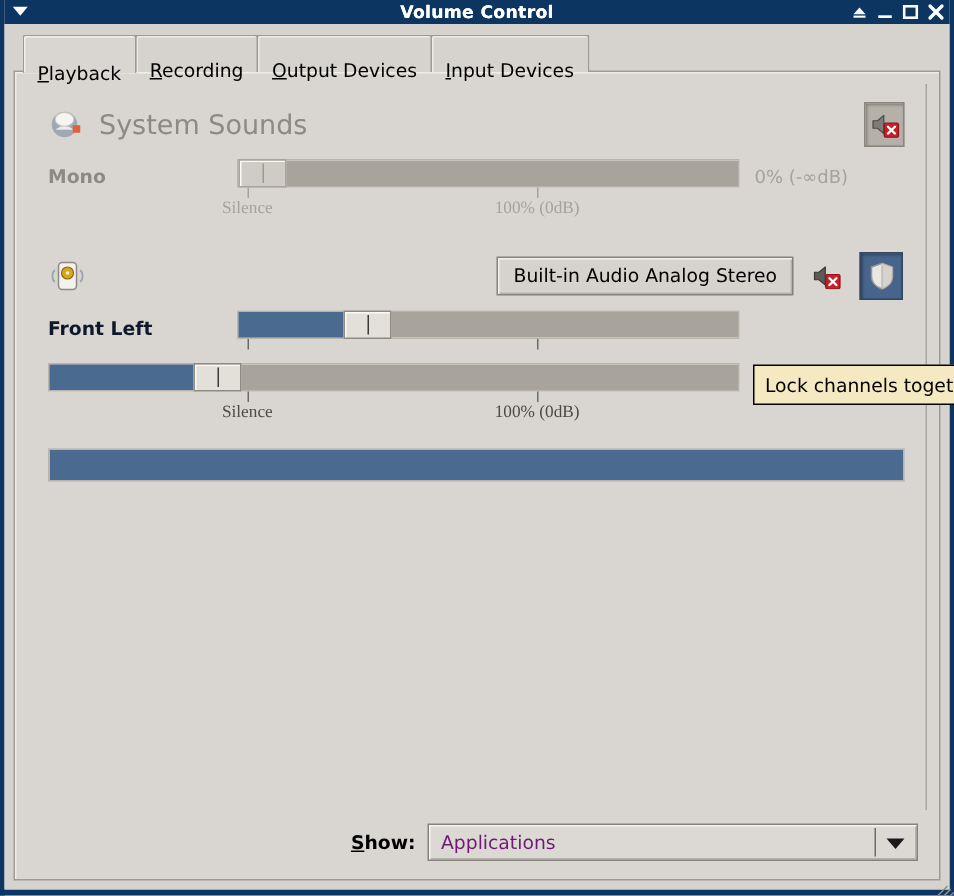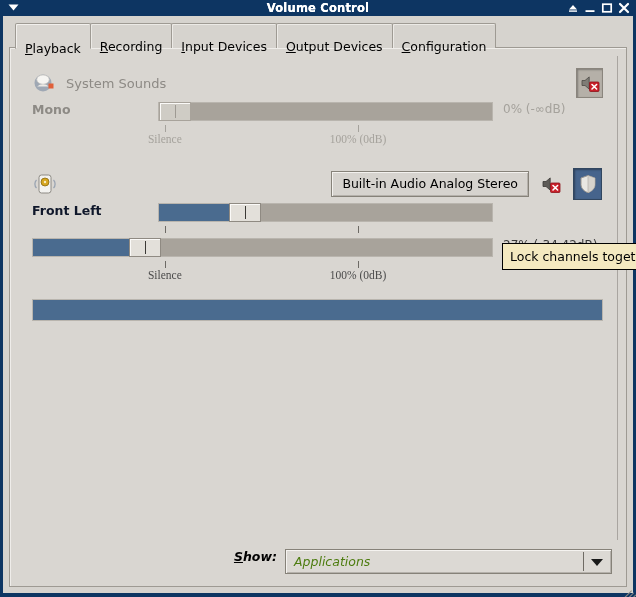--- a/index.html
+++ b/index.html
@@ -157,21 +157,21 @@
     align-items: center;
     height: 34px;
     gap: 8px;
   }
   .appicon {
     width: 26px; height: 26px;
     flex: 0 0 26px;
     display: block;
   }
   .stream-title {
-    font-size: 13px;
+    font-size: 18px;
     white-space: nowrap;
   }
   .stream-title .appname { font-weight: bold; }
   .stream-title .meta { font-weight: normal; }
   .stream-title .onword { font-style: italic; }
   .stream-title.dim { color: #8d8a85; }
 
   .head-spacer { flex: 1 1 auto; }
 
   .devbtn {
@@ -206,21 +206,21 @@
     background: #46648c;
     border: 1px solid #31465f;
     box-shadow: inset 1px 1px 2px rgba(0,0,0,.35);
   }
   .lockwrap { width: 31px; height: 34px; display:flex; align-items:center; justify-content:center;}
   .lockwrap .togglebtn { width: 29px; height: 32px; }
 
   
   .chan-row {
     display: flex;
-    align-items: flex-start;
+    align-items: flex-end;
     height: 23px;
     margin-top: 2px;
   }
   .chan-label {
     width: 126px;
     flex: 0 0 126px;
     font-weight: bold;
     font-size: 12.5px;
     color: #0f172a;
   }
@@ -342,45 +342,45 @@
     width: 143px;
   }
 
   
   .showrow {
     position: absolute;
     left: 0;
     right: 8px;
     bottom: 12px;
     display: flex;
+    align-items: center;
     justify-content: flex-end;
     gap: 8px;
     padding-right: 6px;
-    font-style: italic;
   }
   .showlabel {
     font-weight: bold;
     font-size: 12.5px;
   }
   .showlabel u { text-decoration: underline; }
   .combo {
     position: relative;
     width: 327px;
     height: 25px;
     box-sizing: border-box;
     background: #dcd9d4;
     border: 1px solid #868279;
     box-shadow: inset 1px 1px 0 #f5f3f0, inset -1px -1px 0 #b5b1ab;
     display: flex;
     align-items: center;
   }
   .combo .val {
     padding-left: 8px;
     font-size: 12.5px;
-    color: #4d7c0f;
+    color: #701a75;
   }
   .combo .sep {
     position: absolute;
     right: 27px;
     top: 2px;
     bottom: 2px;
     width: 1px;
     background: #6f6b64;
   }
   .combo .arrow {
@@ -447,23 +447,22 @@
       </span>
     </span>
   </div>
 
   <div class="client">
     <div class="notebook">
 
       <div class="tabstrip">
         <div class="tab active"><u>P</u><span>layback</span></div>
         <div class="tab"><u>R</u><span>ecording</span></div>
+        <div class="tab"><u>O</u><span>utput Devices</span></div>
         <div class="tab"><u>I</u><span>nput Devices</span></div>
-        <div class="tab"><u>O</u><span>utput Devices</span></div>
-        <div class="tab"><u>C</u><span>onfiguration</span></div>
       </div>
 
       <div class="tabpage">
 
         <div class="scrollarea">
           <div class="streamlist">
 
             <div class="stream">
 
               <div class="stream-head">

